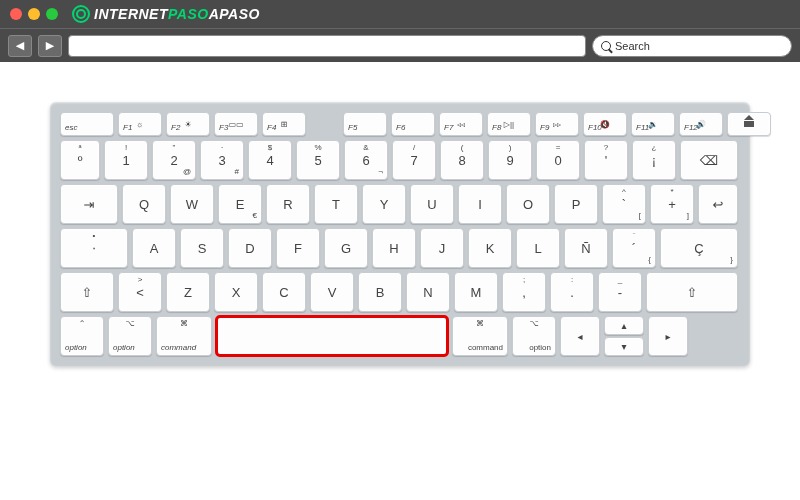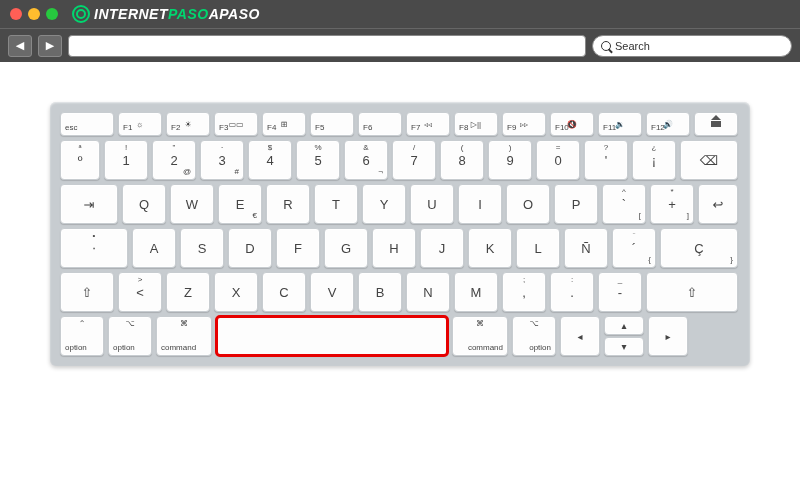--- a/index.html
+++ b/index.html
@@ -25,21 +25,21 @@
 
   .content { padding: 40px 50px 20px; display:flex; justify-content:center; }
 
   .keyboard { width: 700px; background: #c7ccd0; border-radius: 6px; padding: 10px; box-shadow: inset 0 1px 2px rgba(255,255,255,0.6), 0 2px 4px rgba(0,0,0,0.2); }
   .krow { display: flex; gap: 4px; margin-bottom: 4px; }
   .krow:last-child { margin-bottom: 0; }
   .key { background: #fdfdfd; border: 1px solid #c7ccd0; border-radius: 4px; box-shadow: 0 1px 1px rgba(0,0,0,0.15), inset 0 0 0 1px rgba(255,255,255,0.8); height: 40px; flex: 0 0 auto; display:flex; flex-direction:column; justify-content:center; align-items:center; font-size:10px; color:#444; position:relative; }
   .key.fn { height: 24px; font-size: 8px; }
   .key .top { font-size: 8px; position:absolute; top:2px; }
   .key .main { font-size: 13px; }
-  .key .bl { position:absolute; bottom:3px; left:4px; font-size:8px; }
+  .key .bl { position:absolute; bottom:3px; left:4px; font-size:8px;font-style:italic; }
   .key .br { position:absolute; bottom:3px; right:4px; font-size:8px; }
   .key.hl { outline: 3px solid #e60000; outline-offset:-2px; }
   .arrowcol { display:flex; flex-direction:column; gap:2px; }
   .arrowcol .key { height:19px; }
   .eject { width:10px; height:6px; background:#555; position:relative; }
   .eject::before { content:""; position:absolute; top:-6px; left:0; border-left:5px solid transparent; border-right:5px solid transparent; border-bottom:5px solid #555; }
 </style>
 </head>
 <body>
 
@@ -81,21 +81,21 @@
           <span class="bl">F2</span>
         </div>
         <div class="key fn" style="width: 44px;">
           <span style="font-size: 8px;">▭▭</span>
           <span class="bl">F3</span>
         </div>
         <div class="key fn" style="width: 44px;">
           <span style="font-size: 8px;">⊞</span>
           <span class="bl">F4</span>
         </div>
-        <div class="key fn" style="width: 44px;">
+        <div class="key fn" style="width: 44px; margin-left: 33px;">
           <span class="bl">F5</span>
         </div>
         <div class="key fn" style="width: 44px;">
           <span class="bl">F6</span>
         </div>
         <div class="key fn" style="width: 44px;">
           <span style="font-size: 8px;">◃◃</span>
           <span class="bl">F7</span>
         </div>
         <div class="key fn" style="width: 44px;">

